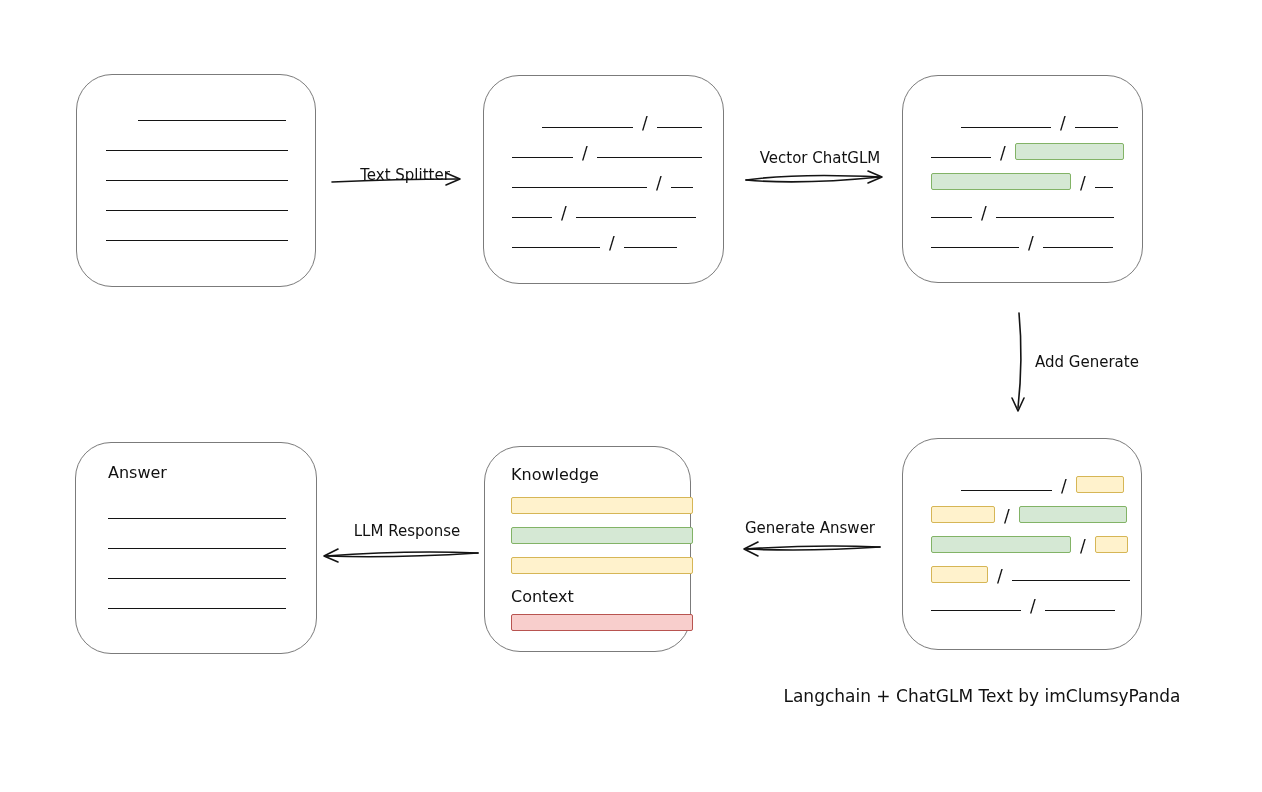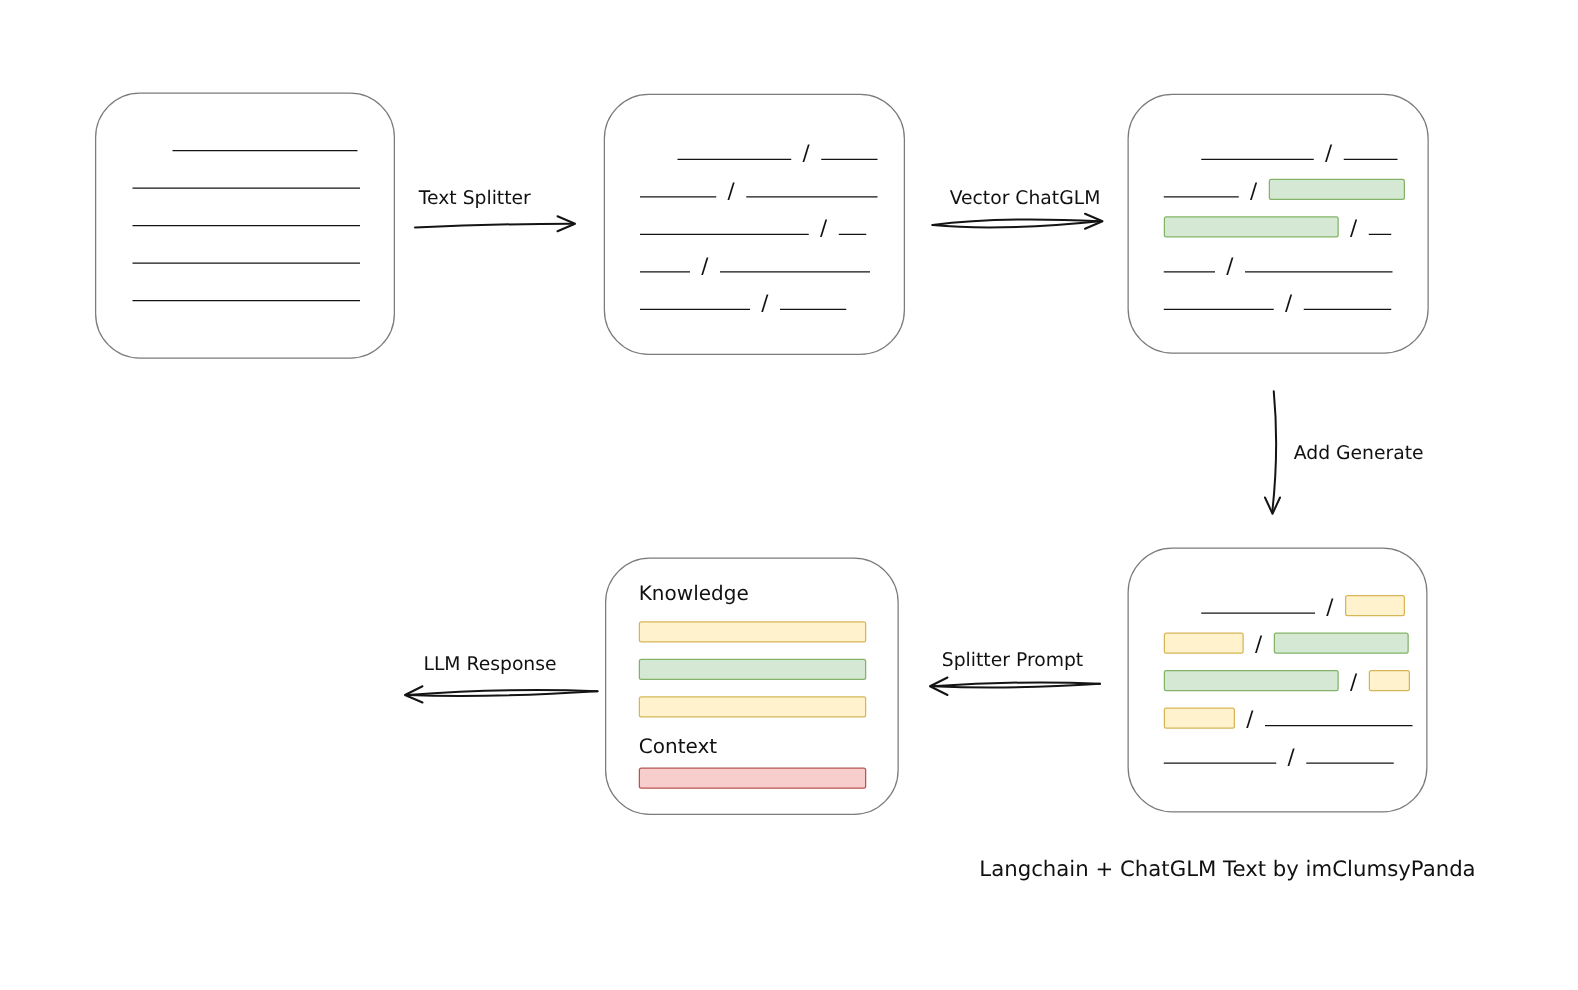--- a/index.html
+++ b/index.html
@@ -24,21 +24,21 @@
     position: absolute;
     box-sizing: border-box;
     background: #fff;
     border: 1px solid #7b7b7b;
     border-radius: 36px;
   }
   #box-document { left: 76px;  top: 74px;  width: 240px; height: 213px; }
   #box-chunks   { left: 483px; top: 75px;  width: 241px; height: 209px; }
   #box-search   { left: 902px; top: 75px;  width: 241px; height: 208px; }
   #box-context  { left: 902px; top: 438px; width: 240px; height: 212px; }
-  #box-prompt   { left: 484px; top: 446px; width: 235px; height: 206px; }
+  #box-prompt   { left: 484px; top: 446px; width: 207px; height: 206px; }
   #box-answer   { left: 75px;  top: 442px; width: 242px; height: 212px; }
 
   .rows { box-sizing: border-box; }
   #box-document .rows { padding: 16px 0 0 29px; }
   #box-chunks .rows   { padding: 22px 0 0 28px; }
   #box-search .rows   { padding: 22px 0 0 28px; }
   #box-context .rows  { padding: 22px 0 0 28px; }
   #box-answer .rows   { padding: 6px 0 0 32px; }
 
   .prow { height: 30px; display: flex; align-items: flex-end; }
@@ -78,25 +78,25 @@
   .bar-yellow { background: var(--yellow-fill, #fff2cc); border-color: var(--yellow-border, #d6b656); }
   .bar-green  { background: var(--green-fill, #d5e8d4);  border-color: var(--green-border, #82b366); }
   .bar-red    { background: var(--red-fill, #f8cecc);    border-color: var(--red-border, #b85450); }
 
   .arrow-label {
     position: absolute;
     font-size: 15px;
     font-weight: 500;
     white-space: nowrap;
   }
-  #lbl-text-splitter   { left: 335px;  top: 149px; width: 140px; text-align: left; }
+  #lbl-text-splitter   { left: 335px;  top: 166px; width: 140px; text-align: center; }
   #lbl-vector-search   { left: 745px;  top: 149px; width: 150px; text-align: center; }
   #lbl-add-context     { left: 1035px; top: 353px; width: 120px; text-align: left; }
   #lbl-generate-prompt { left: 734px;  top: 519px; width: 152px; text-align: center; }
-  #lbl-llm-response    { left: 327px;  top: 522px; width: 130px; text-align: center; }
+  #lbl-llm-response    { left: 342px;  top: 522px; width: 130px; text-align: center; }
 
   .footer {
     position: absolute;
     left: 762px;
     top: 686px;
     width: 440px;
     text-align: center;
     font-size: 17px;
     font-weight: 500;
     white-space: nowrap;
@@ -253,22 +253,39 @@
         <div class="bar bar-yellow"></div>
         <div class="bar bar-green"></div>
         <div class="bar bar-yellow"></div>
       </div>
     <div class="box-label q-label">Context</div>
     <div class="bars bars-question">
         <div class="bar bar-red"></div>
       </div>
   </div>
 
+  <div class="box" id="box-answer">
+    <div class="box-label">Answer</div>
+    <div class="rows">
+        <div class="prow">
+          <div class="seg seg-line" style="width: 178px;"></div>
+        </div>
+        <div class="prow">
+          <div class="seg seg-line" style="width: 178px;"></div>
+        </div>
+        <div class="prow">
+          <div class="seg seg-line" style="width: 178px;"></div>
+        </div>
+        <div class="prow">
+          <div class="seg seg-line" style="width: 178px;"></div>
+        </div>
+      </div>
+  </div>
 
   <div class="arrow-label" id="lbl-text-splitter">Text Splitter</div>
   <div class="arrow-label" id="lbl-vector-search">Vector ChatGLM</div>
   <div class="arrow-label" id="lbl-add-context">Add Generate</div>
-  <div class="arrow-label" id="lbl-generate-prompt">Splitter Prompt</div>
+  <div class="arrow-label" id="lbl-generate-prompt">Generate Answer</div>
   <div class="arrow-label" id="lbl-llm-response">LLM Response</div>
 
   <div class="footer">Langchain + ChatGLM Text by imClumsyPanda</div>
 
 </div>
 
 </body></html>

